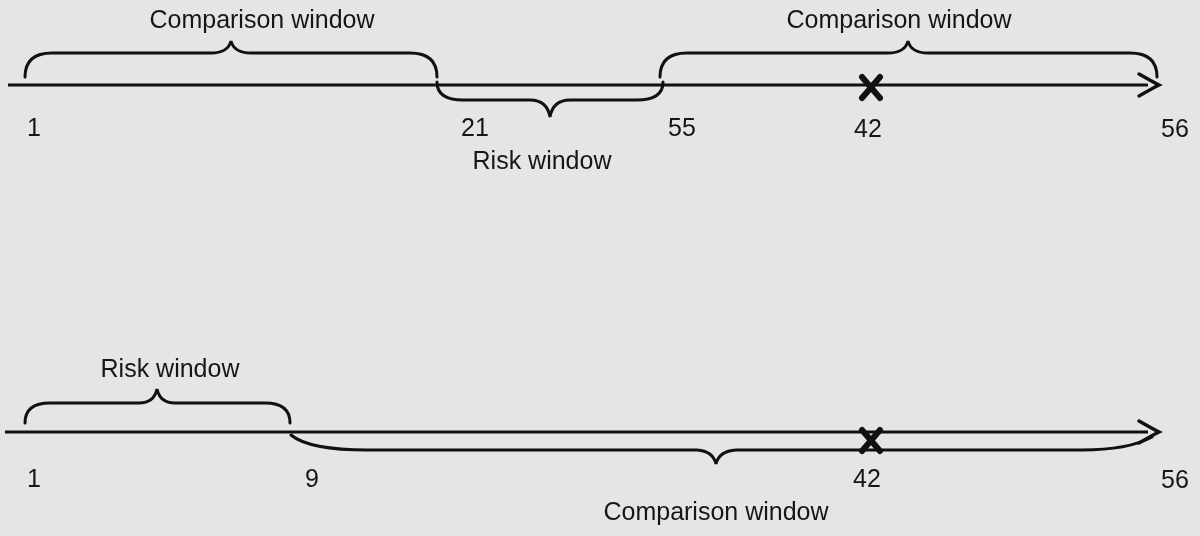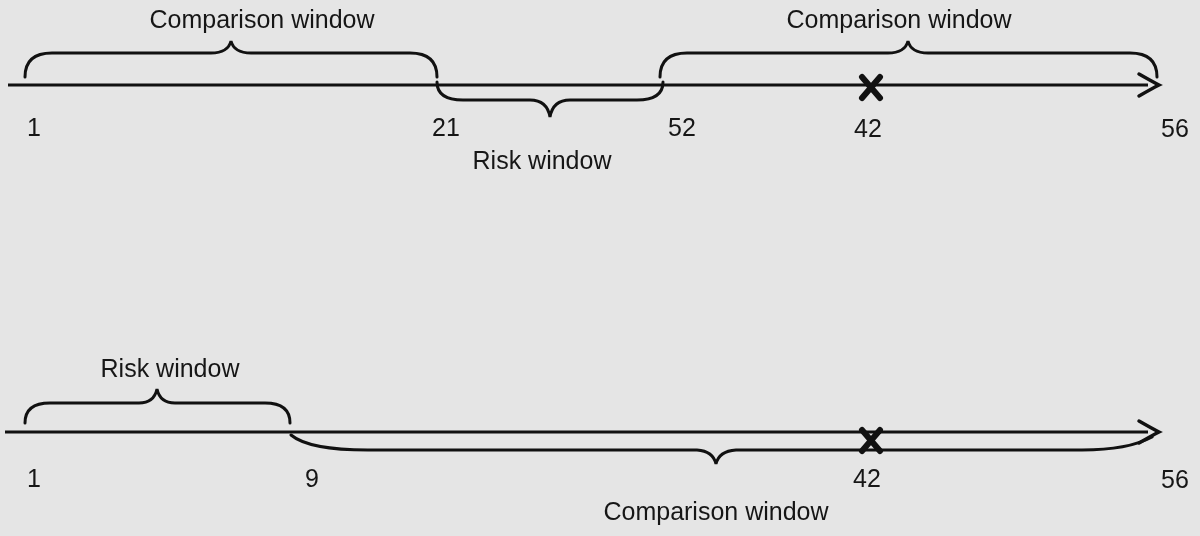--- a/index.html
+++ b/index.html
@@ -82,22 +82,22 @@
     </g>
   </svg>
 
   <div class="lbl" style="left:262px; top:5px;">Comparison window</div>
 
   <div class="lbl" style="left:899px; top:5px;">Comparison window</div>
 
   <div class="lbl" style="left:542px; top:146px;">Risk window</div>
 
   <div class="tick" style="left:34px;  top:113px;">1</div>
-  <div class="tick" style="left:446px; top:113px;">21</div>
-  <div class="tick" style="left:682px; top:113px;">52</div>
+  <div class="tick" style="left:475px; top:113px;">21</div>
+  <div class="tick" style="left:682px; top:113px;">55</div>
   <div class="tick" style="left:868px; top:114px;">42</div>
   <div class="tick" style="left:1175px; top:114px;">56</div>
 
   <div class="lbl" style="left:170px; top:354px;">Risk window</div>
 
   <div class="lbl" style="left:716px; top:497px;">Comparison window</div>
 
   <div class="tick" style="left:34px;  top:464px;">1</div>
   <div class="tick" style="left:312px; top:464px;">9</div>
   <div class="tick" style="left:867px; top:464px;">42</div>

